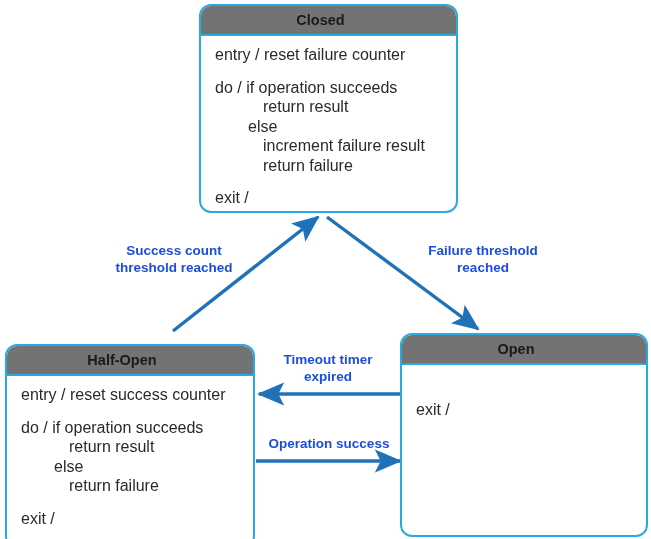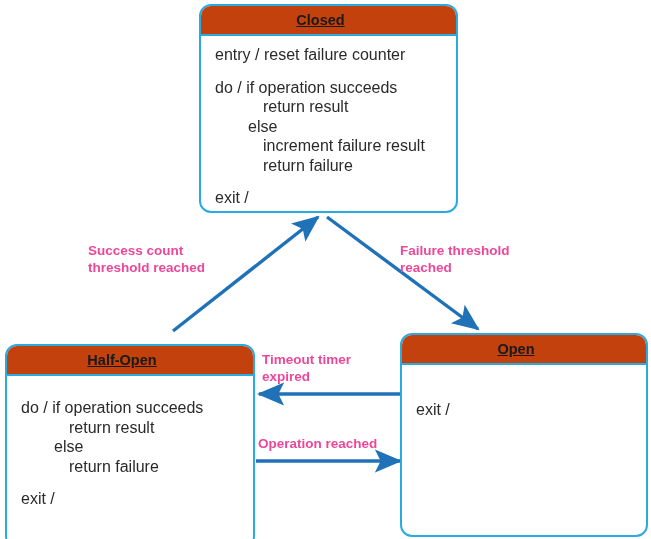--- a/index.html
+++ b/index.html
@@ -27,22 +27,21 @@
     z-index: 3;
   }
   .state-title {
     text-align: center;
     font-weight: bold;
     font-size: 14.5px;
     color: #1a1a1a;
     padding: 5px 16px 5px 0;
     border-bottom: 2px solid #29abe2;
     line-height: 18px;
-    background: #c2410c;
-    text-decoration: underline;
+    background: #737373;
   }
   .state-body {
     padding: 9px 0 0 14px;
     font-size: 16px;
     color: #2a2a2a;
     line-height: 19.5px;
   }
   .line { white-space: pre; }
   .blank { height: 13px; }
   .ind1 { padding-left: 48px; }
@@ -58,25 +57,25 @@
     position: absolute;
     left: 0; top: 0;
     width: 651px; height: 539px;
     z-index: 2;
     pointer-events: none;
   }
 
   
   .t-label {
     position: absolute;
-    color: #ec4899;
+    color: #1d4ed8;
     font-weight: bold;
     font-size: 13.5px;
     line-height: 16.5px;
-    text-align: left;
+    text-align: center;
     z-index: 4;
     white-space: pre-line;
   }
   #lbl-success { left: 88px;  top: 243px; width: 172px; }
   #lbl-failure { left: 400px; top: 243px; width: 166px; }
   #lbl-timeout { left: 262px; top: 352px; width: 132px; }
   #lbl-opfail  { left: 258px; top: 436px; width: 142px; }
 </style>
 </head>
 <body>
@@ -110,20 +109,21 @@
       <div class="line ind1">increment failure result</div>
       <div class="line ind1">return failure</div>
       <div class="blank"></div>
       <div class="line">exit /</div>
     </div>
   </div>
 
   <div class="state-box" id="box-halfopen">
     <div class="state-title">Half-Open</div>
     <div class="state-body">
+      <div class="line">entry / reset success counter</div>
       <div class="blank"></div>
       <div class="line">do / if operation succeeds</div>
       <div class="line ind1">return result</div>
       <div class="line ind2">else</div>
       <div class="line ind1">return failure</div>
       <div class="blank"></div>
       <div class="line">exit /</div>
     </div>
   </div>
 
@@ -138,15 +138,15 @@
 
   <div class="t-label" id="lbl-success">Success count
 threshold reached</div>
 
   <div class="t-label" id="lbl-timeout">Timeout timer
 expired</div>
 
   <div class="t-label" id="lbl-failure">Failure threshold
 reached</div>
 
-  <div class="t-label" id="lbl-opfail">Operation reached</div>
+  <div class="t-label" id="lbl-opfail">Operation success</div>
 
 </div>
 
 </body></html>

